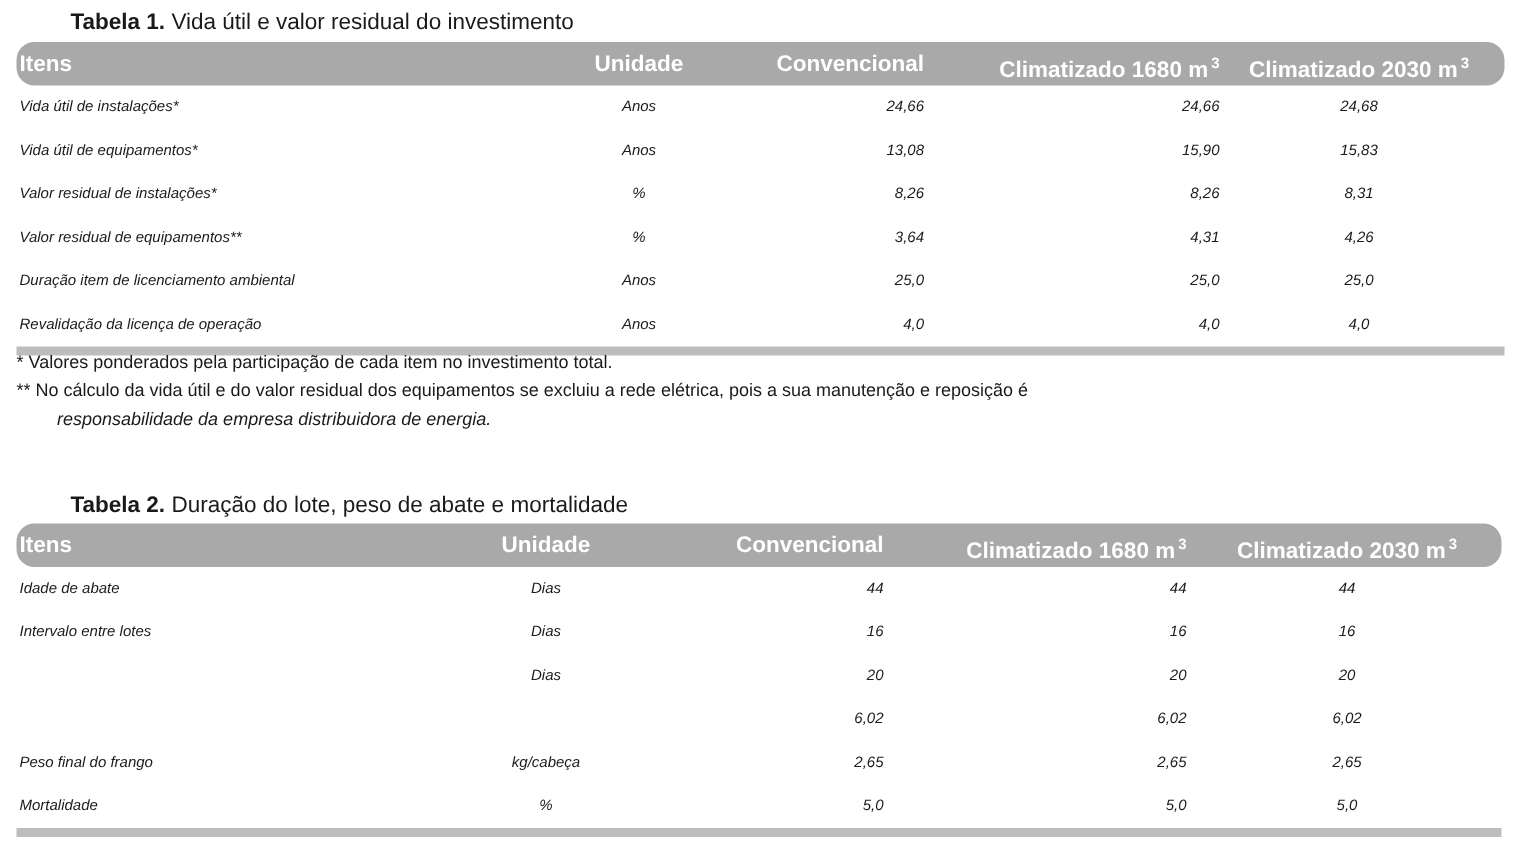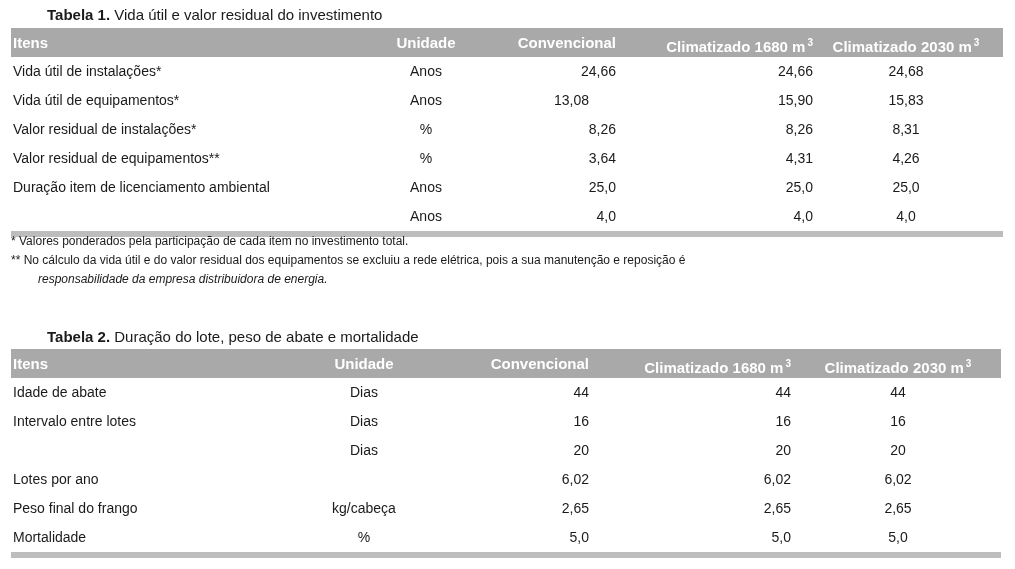--- a/index.html
+++ b/index.html
@@ -10,28 +10,28 @@
     }
     .caption {
       position: absolute; left: 11px; font-size: 15px; line-height: 18px;
       white-space: nowrap;
       margin-left: 36px;
     }
     .caption b { font-weight: bold; }
     .tbl { position: absolute; left: 11px; width: 992px; }
     .hdr {
       position: relative; height: 29px; background: #a9a9a9;
-      color: #ffffff; font-weight: bold; font-size: 15px;
+      color: #ffffff; font-weight: bold; font-size: 15px; border-radius: 12px;
     }
     .hdr span, .row span {
       position: absolute; top: 0; white-space: nowrap;
     }
     .hdr span { line-height: 29px; }
     .hdr sup, .hdr .sup { font-size: 10px; vertical-align: 6px; margin-left: 2px; }
-    .row { position: relative; height: 29px; font-size: 14px; }
+    .row { position: relative; height: 29px; font-size: 10px; font-style: italic; }
     .row span { line-height: 29px; }
     .c0 { left: 2px; text-align: left; }
     .c1 { width: 120px; text-align: center; }
     .c2 { width: 140px; text-align: right; }
     .c3 { width: 190px; text-align: right; }
     .c4 { width: 190px; text-align: center; }
     .bottombar { height: 6px; background: #bdbdbd; }
     .notes {
       position: absolute; left: 11px; width: 990px; font-size: 12px; line-height: 19px;
       font-family: "Liberation Sans", sans-serif; color: #1a1a1a;
@@ -57,21 +57,21 @@
       <div class="row">
         <span class="c0">Vida útil de instalações*</span>
         <span class="c1" style="left: 355px;">Anos</span>
         <span class="c2" style="left: 465px;">24,66</span>
         <span class="c3" style="left: 612px;">24,66</span>
         <span class="c4" style="left: 800px;">24,68</span>
       </div>
       <div class="row">
         <span class="c0">Vida útil de equipamentos*</span>
         <span class="c1" style="left: 355px;">Anos</span>
-        <span class="c2" style="left: 438px;">13,08</span>
+        <span class="c2" style="left: 465px;">13,08</span>
         <span class="c3" style="left: 612px;">15,90</span>
         <span class="c4" style="left: 800px;">15,83</span>
       </div>
       <div class="row">
         <span class="c0">Valor residual de instalações*</span>
         <span class="c1" style="left: 355px;">%</span>
         <span class="c2" style="left: 465px;">8,26</span>
         <span class="c3" style="left: 612px;">8,26</span>
         <span class="c4" style="left: 800px;">8,31</span>
       </div>
@@ -83,20 +83,21 @@
         <span class="c4" style="left: 800px;">4,26</span>
       </div>
       <div class="row">
         <span class="c0">Duração item de licenciamento ambiental</span>
         <span class="c1" style="left: 355px;">Anos</span>
         <span class="c2" style="left: 465px;">25,0</span>
         <span class="c3" style="left: 612px;">25,0</span>
         <span class="c4" style="left: 800px;">25,0</span>
       </div>
       <div class="row">
+        <span class="c0">Revalidação da licença de operação</span>
         <span class="c1" style="left: 355px;">Anos</span>
         <span class="c2" style="left: 465px;">4,0</span>
         <span class="c3" style="left: 612px;">4,0</span>
         <span class="c4" style="left: 800px;">4,0</span>
       </div>
     </div>
   <div class="bottombar"></div>
 </div>
 
 <div class="notes" style="top:232px;">
@@ -132,21 +133,20 @@
         <span class="c3" style="left: 590px;">16</span>
         <span class="c4" style="left: 792px;">16</span>
       </div>
       <div class="row">
         <span class="c1" style="left: 293px;">Dias</span>
         <span class="c2" style="left: 438px;">20</span>
         <span class="c3" style="left: 590px;">20</span>
         <span class="c4" style="left: 792px;">20</span>
       </div>
       <div class="row">
-        <span class="c0">Lotes por ano</span>
         <span class="c2" style="left: 438px;">6,02</span>
         <span class="c3" style="left: 590px;">6,02</span>
         <span class="c4" style="left: 792px;">6,02</span>
       </div>
       <div class="row">
         <span class="c0">Peso final do frango</span>
         <span class="c1" style="left: 293px;">kg/cabeça</span>
         <span class="c2" style="left: 438px;">2,65</span>
         <span class="c3" style="left: 590px;">2,65</span>
         <span class="c4" style="left: 792px;">2,65</span>

